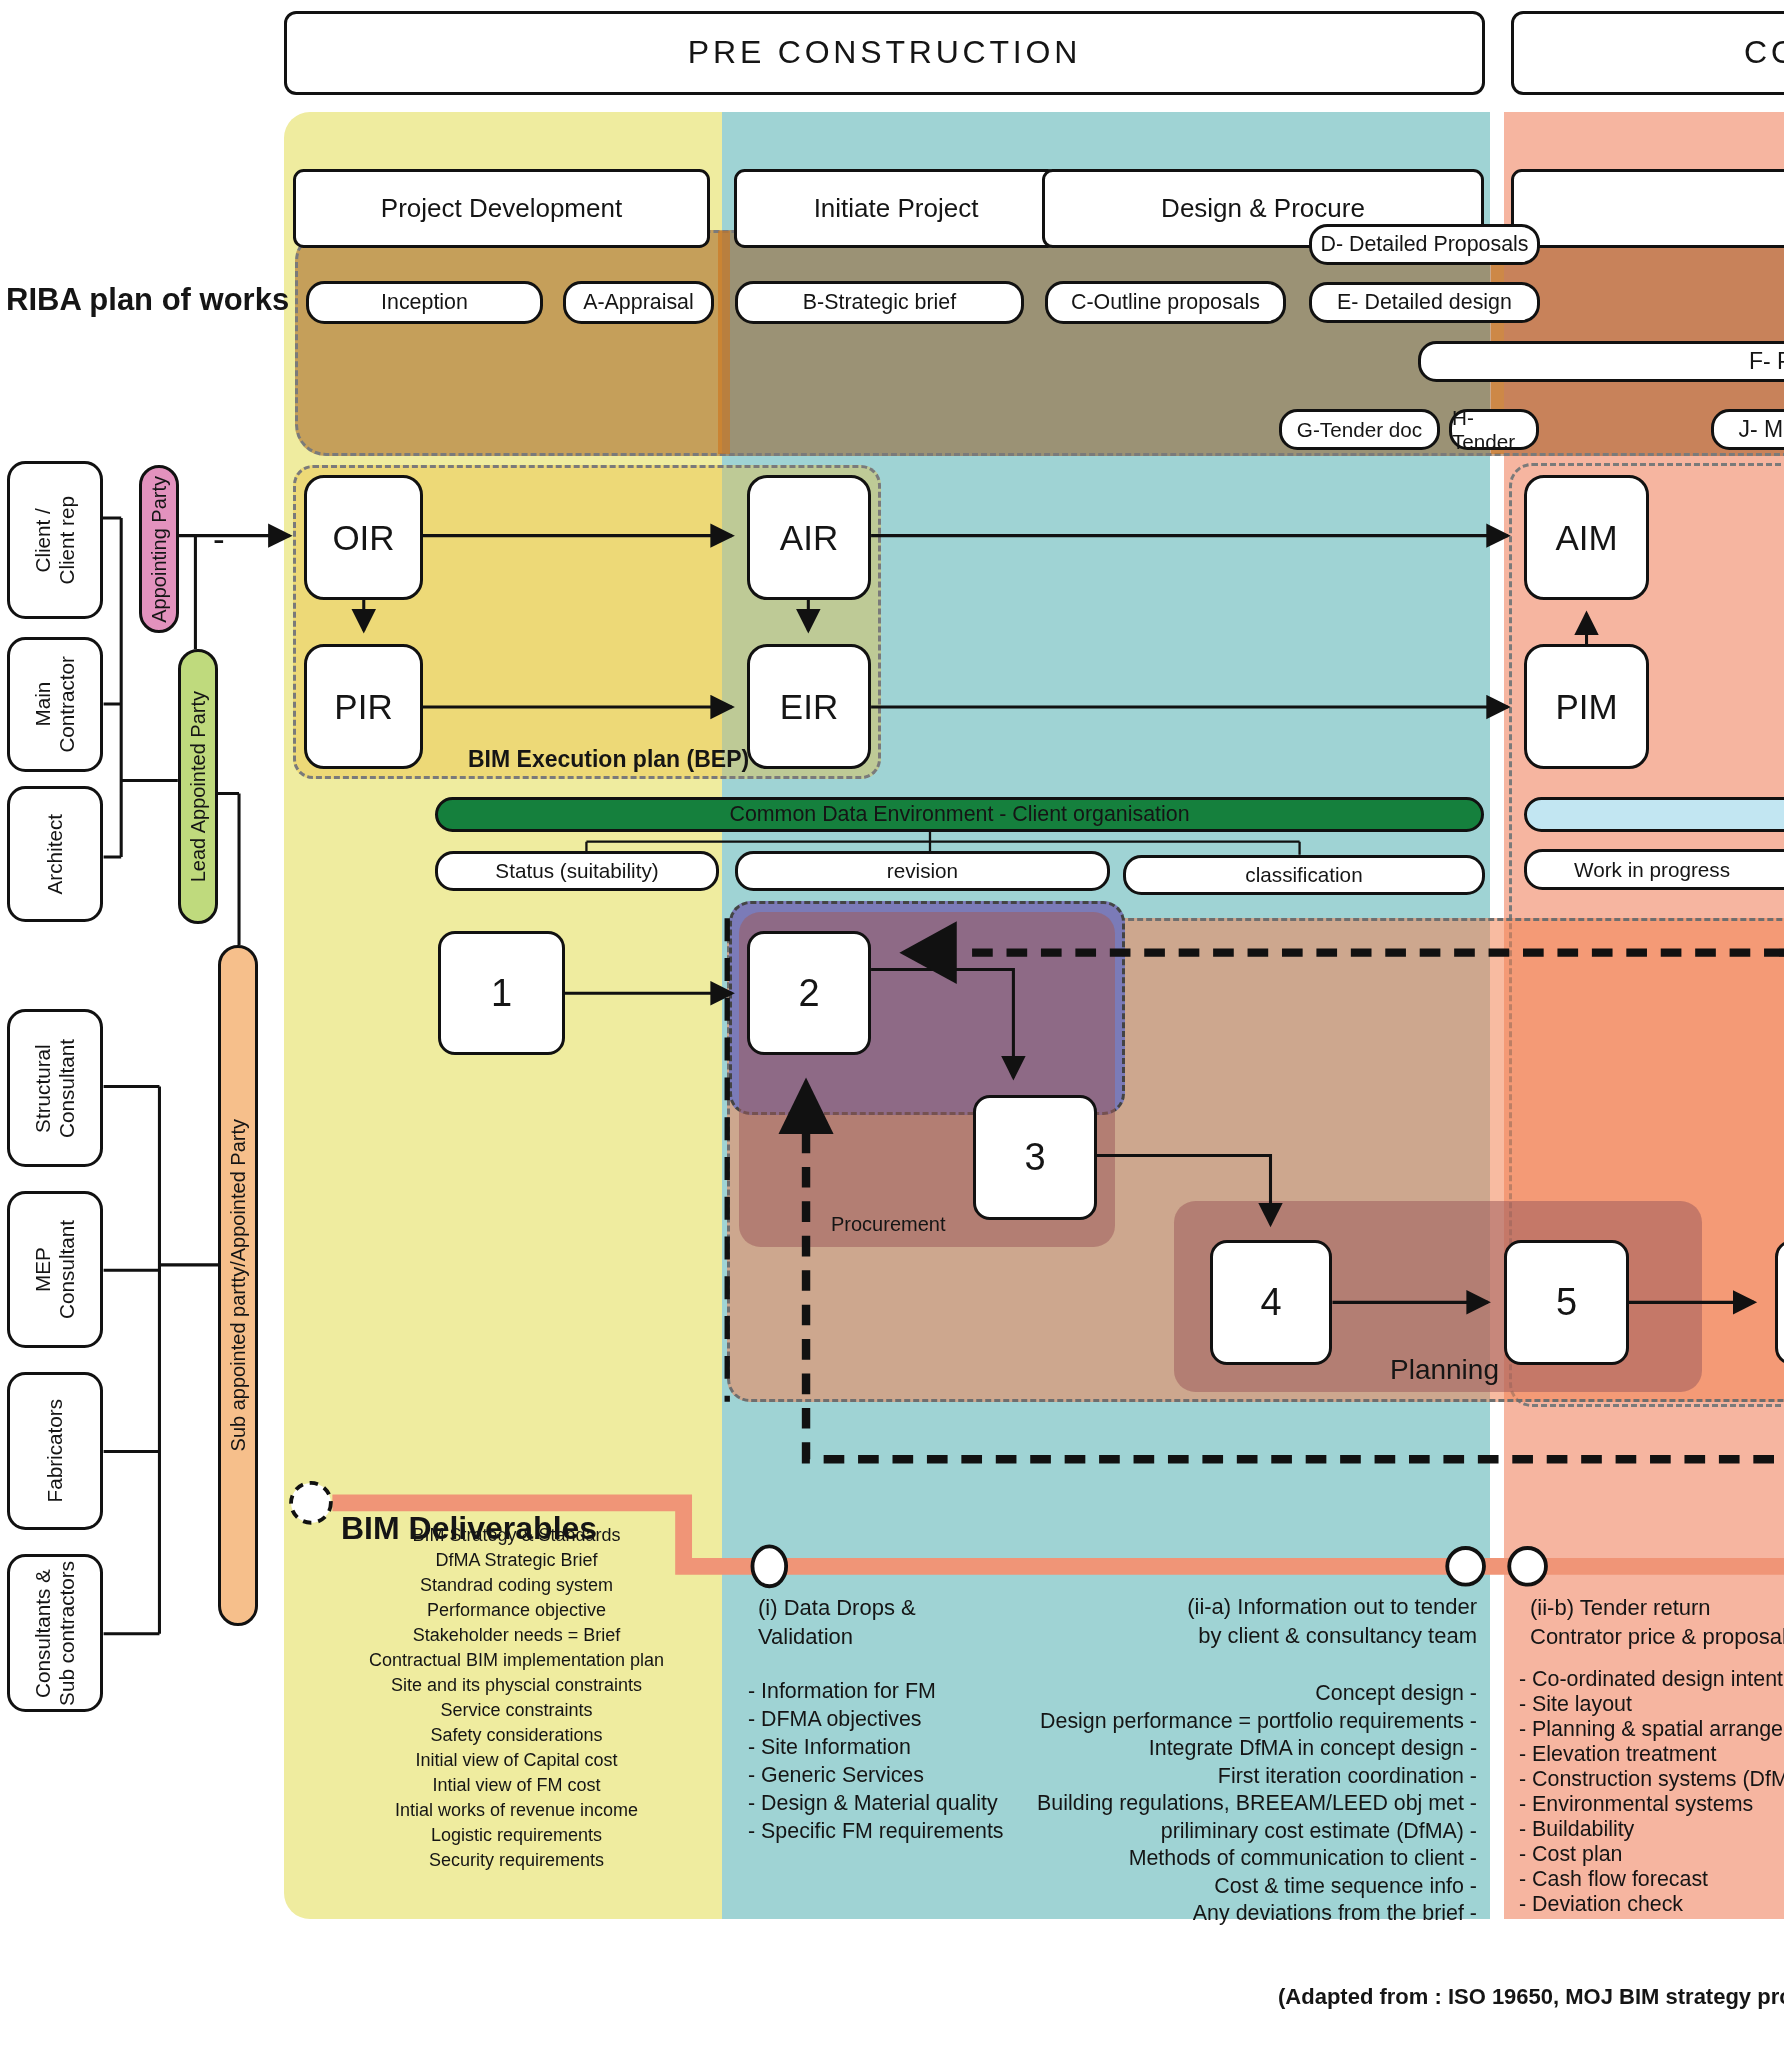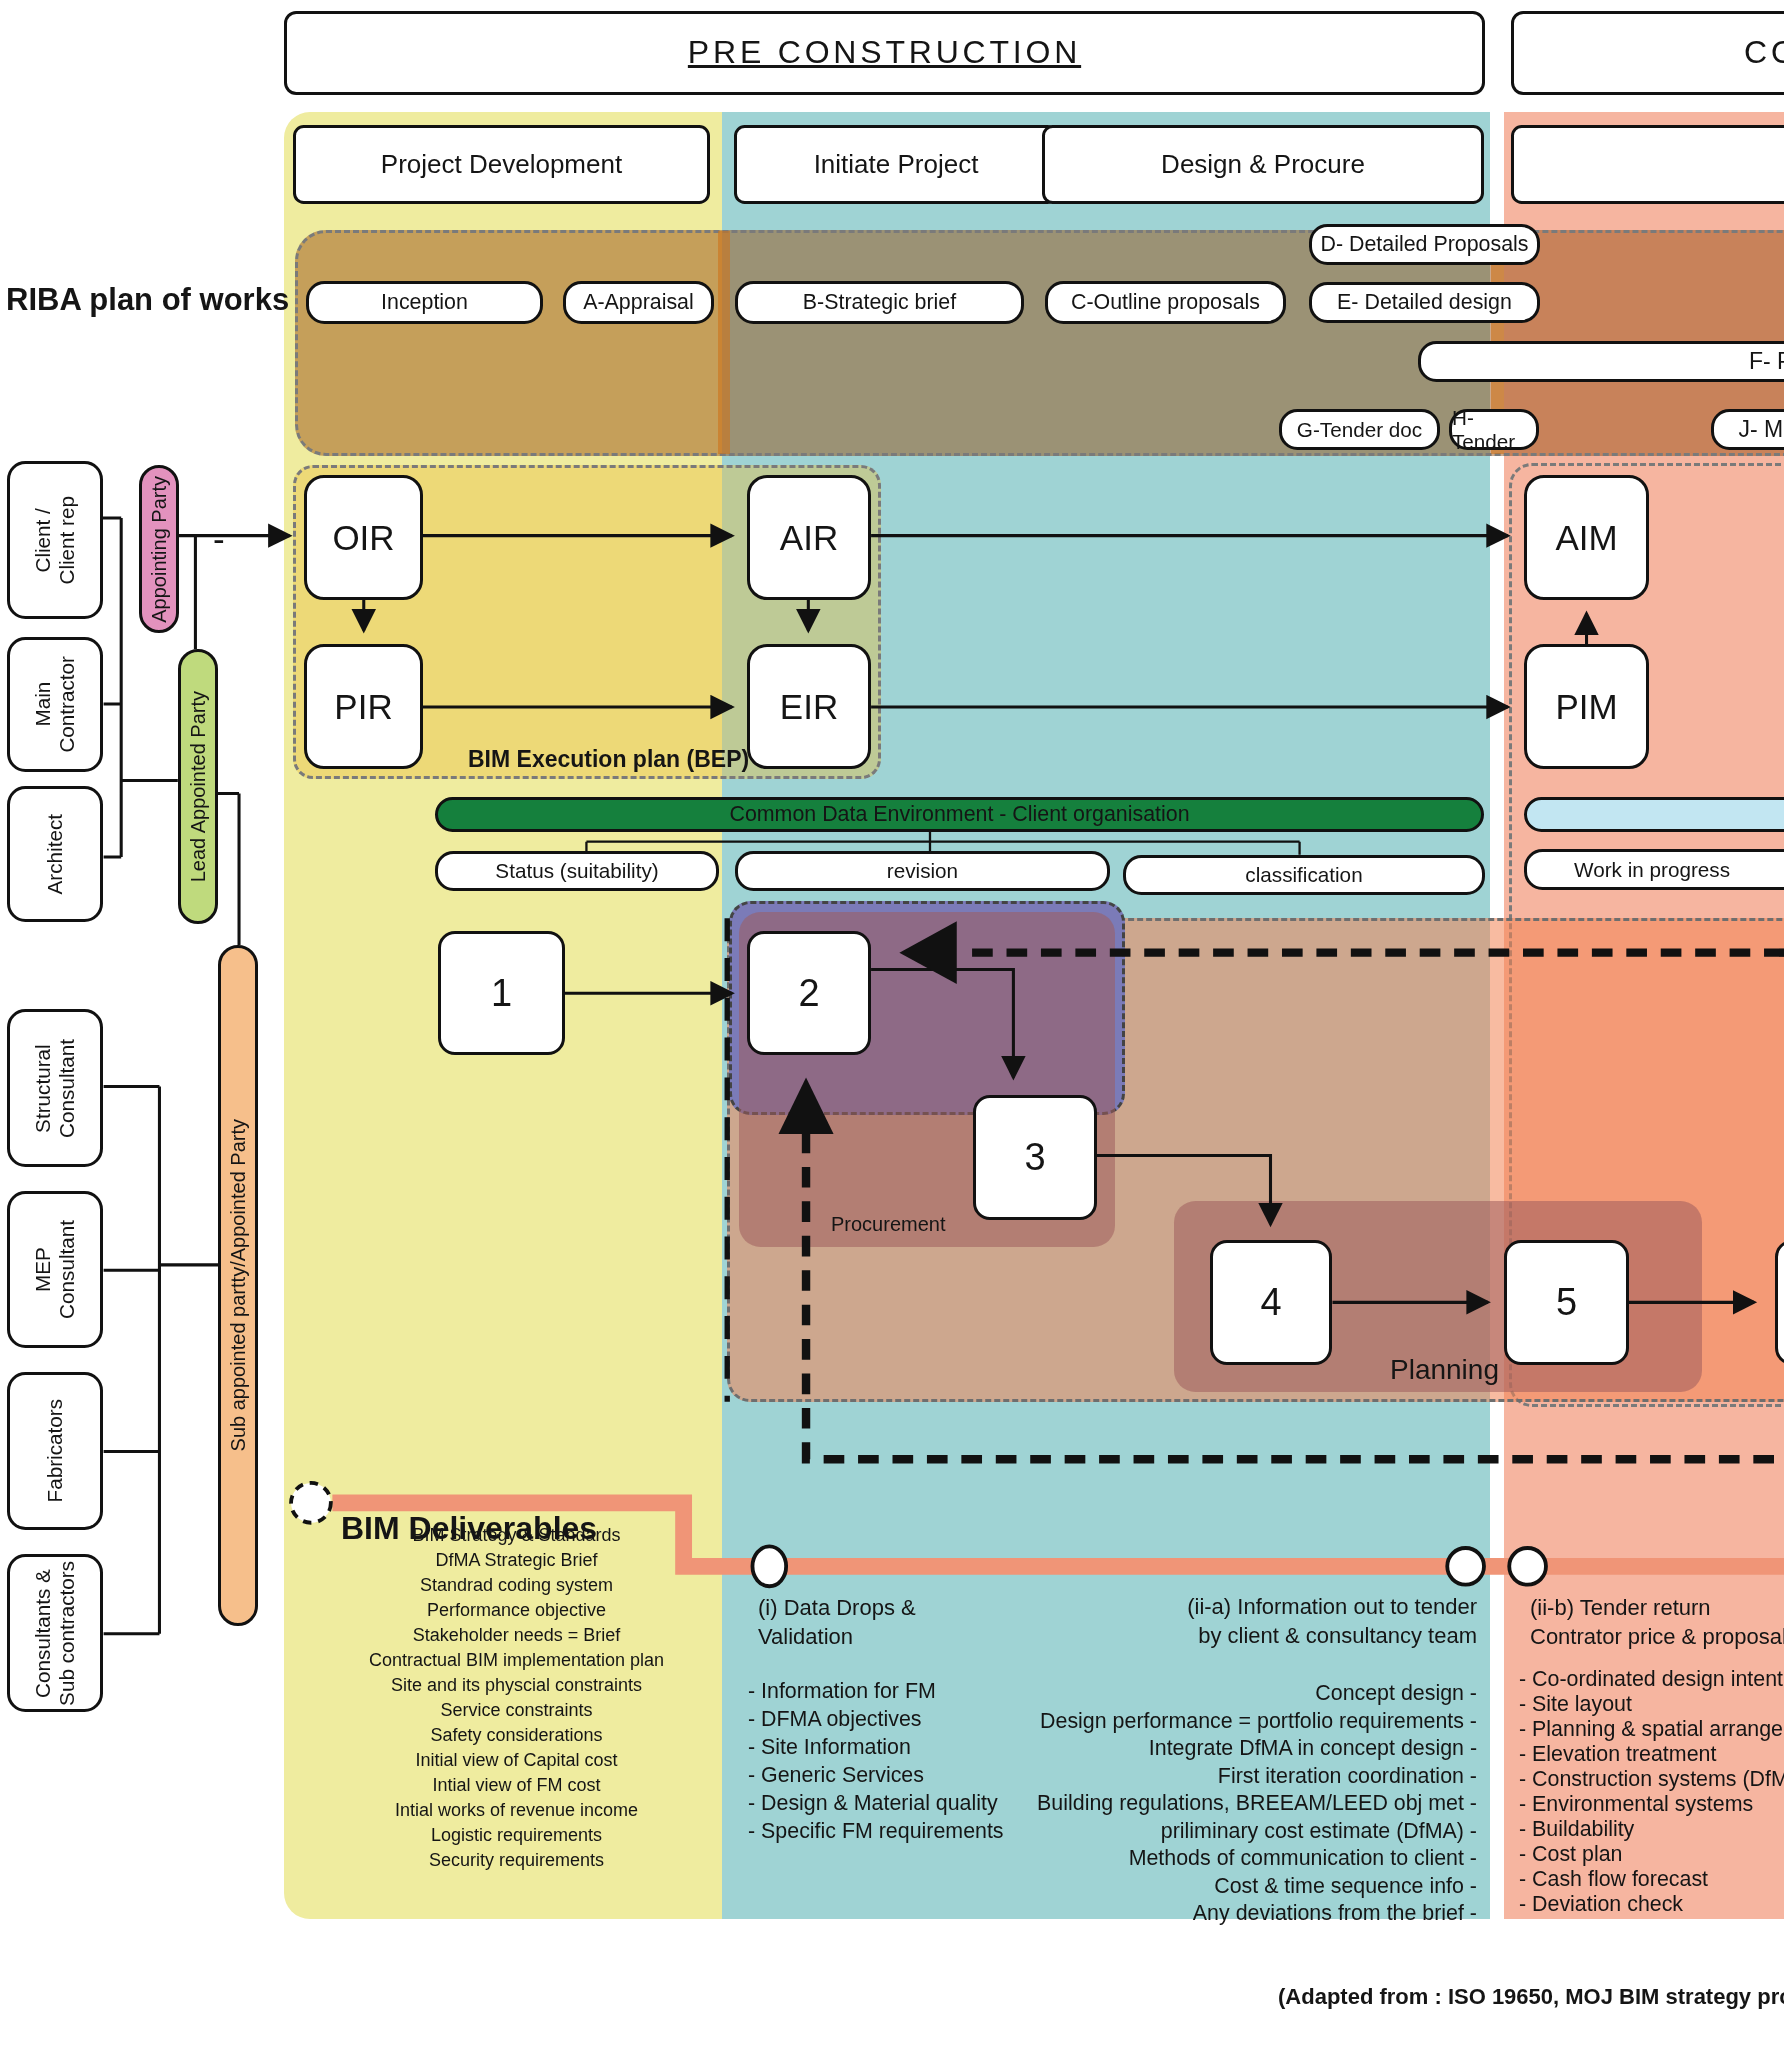--- a/index.html
+++ b/index.html
@@ -3,21 +3,21 @@
 <meta charset="utf-8">
 <style>
   html,body{margin:0;padding:0;}
   body{width:1785px;height:2066px;position:relative;overflow:hidden;background:#ffffff;
        font-family:"Liberation Sans",sans-serif;color:#151515;}
   .abs{position:absolute;box-sizing:border-box;}
   .zone{border-radius:26px;}
   .hdrbox{background:#fff;border:3.8px solid #111;border-radius:12.2px;display:flex;
           align-items:center;justify-content:center;font-size:32px;letter-spacing:3.8px;}
   .colbox{background:#fff;border:3.1px solid #111;border-radius:10.7px;display:flex;
-          align-items:center;justify-content:center;font-size:26px;}
+          align-items:center;justify-content:center;font-size:26px;margin-top:44px;}
   .pill{background:#fff;border:3.1px solid #111;border-radius:18.4px;display:flex;
         align-items:center;justify-content:center;font-size:21.4px;}
   .stage{height:43px;}
   .flowbox{background:#fff;border:3.1px solid #111;border-radius:20px;display:flex;
            align-items:center;justify-content:center;font-size:35px;}
   .numbox{background:#fff;border:3.1px solid #111;border-radius:17px;display:flex;
           align-items:center;justify-content:center;font-size:38px;}
   .stake{background:#fff;border:3.1px solid #111;border-radius:18.4px;display:flex;
          align-items:center;justify-content:center;font-size:20.7px;text-align:center;
          white-space:pre-line;line-height:1.15;}
@@ -92,21 +92,21 @@
   <polygon points="1175,1245 1250,1204 1250,1286" fill="#111"></polygon>
   <polygon points="1053,1408 1017,1482 1089,1482" fill="#111"></polygon>
 
   <path d="M434,1964 H893 V2047 H2332" stroke="#F09577" stroke-width="22" fill="none"></path>
   <circle cx="406" cy="1964" r="26" fill="#fff" stroke="#111" stroke-width="5" stroke-dasharray="11 9"></circle>
   <ellipse cx="1005" cy="2047" rx="22" ry="26" fill="#fff" stroke="#111" stroke-width="5"></ellipse>
   <circle cx="1915" cy="2047" r="24" fill="#fff" stroke="#111" stroke-width="5"></circle>
   <circle cx="1996" cy="2047" r="24" fill="#fff" stroke="#111" stroke-width="5"></circle>
 </svg>
 
-<div class="abs hdrbox" style="left:284px;top:10.7px;width:1201px;height:84px;z-index:30;text-decoration:underline;">PRE  CONSTRUCTION</div>
+<div class="abs hdrbox" style="left:284px;top:10.7px;width:1201px;height:84px;z-index:30;">PRE  CONSTRUCTION</div>
 <div class="abs hdrbox" style="left:1511px;top:10.7px;width:742px;height:84px;z-index:30;justify-content:flex-start;padding-left:230px;">CO</div>
 
 <div class="abs colbox" style="left:293px;top:125px;width:417px;height:79px;z-index:30;">Project Development</div>
 <div class="abs colbox" style="left:734px;top:125px;width:324px;height:79px;z-index:30;">Initiate Project</div>
 <div class="abs colbox" style="left:1042px;top:125px;width:442px;height:79px;z-index:30;">Design &amp; Procure</div>
 <div class="abs colbox" style="left:1511px;top:125px;width:742px;height:79px;z-index:30;"></div>
 
 <div class="abs lbl" style="left:6.1px;top:282px;font-size:31px;font-weight:600;z-index:30;">RIBA plan of works</div>
 
 <div class="abs pill stage" style="left:306px;top:281px;width:237px;z-index:30;">Inception</div>

